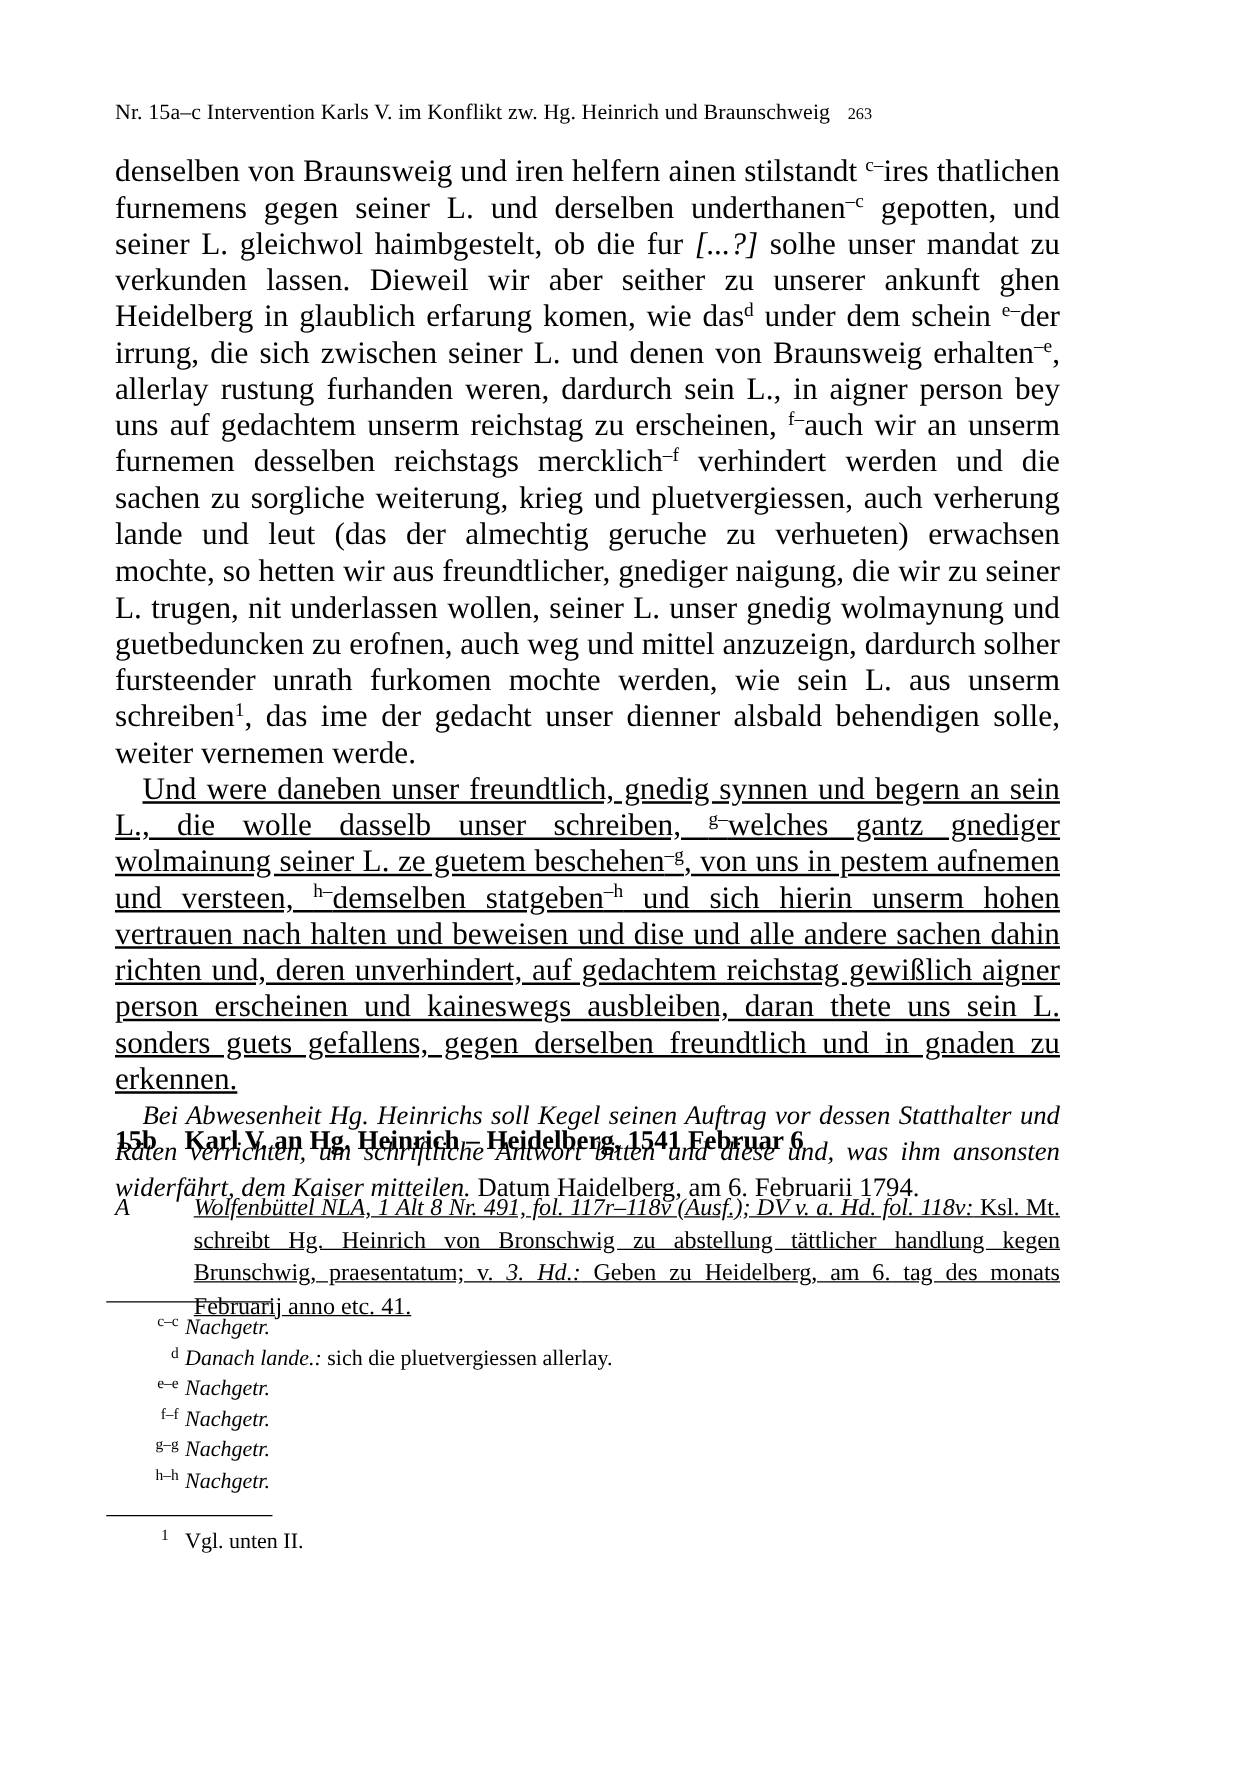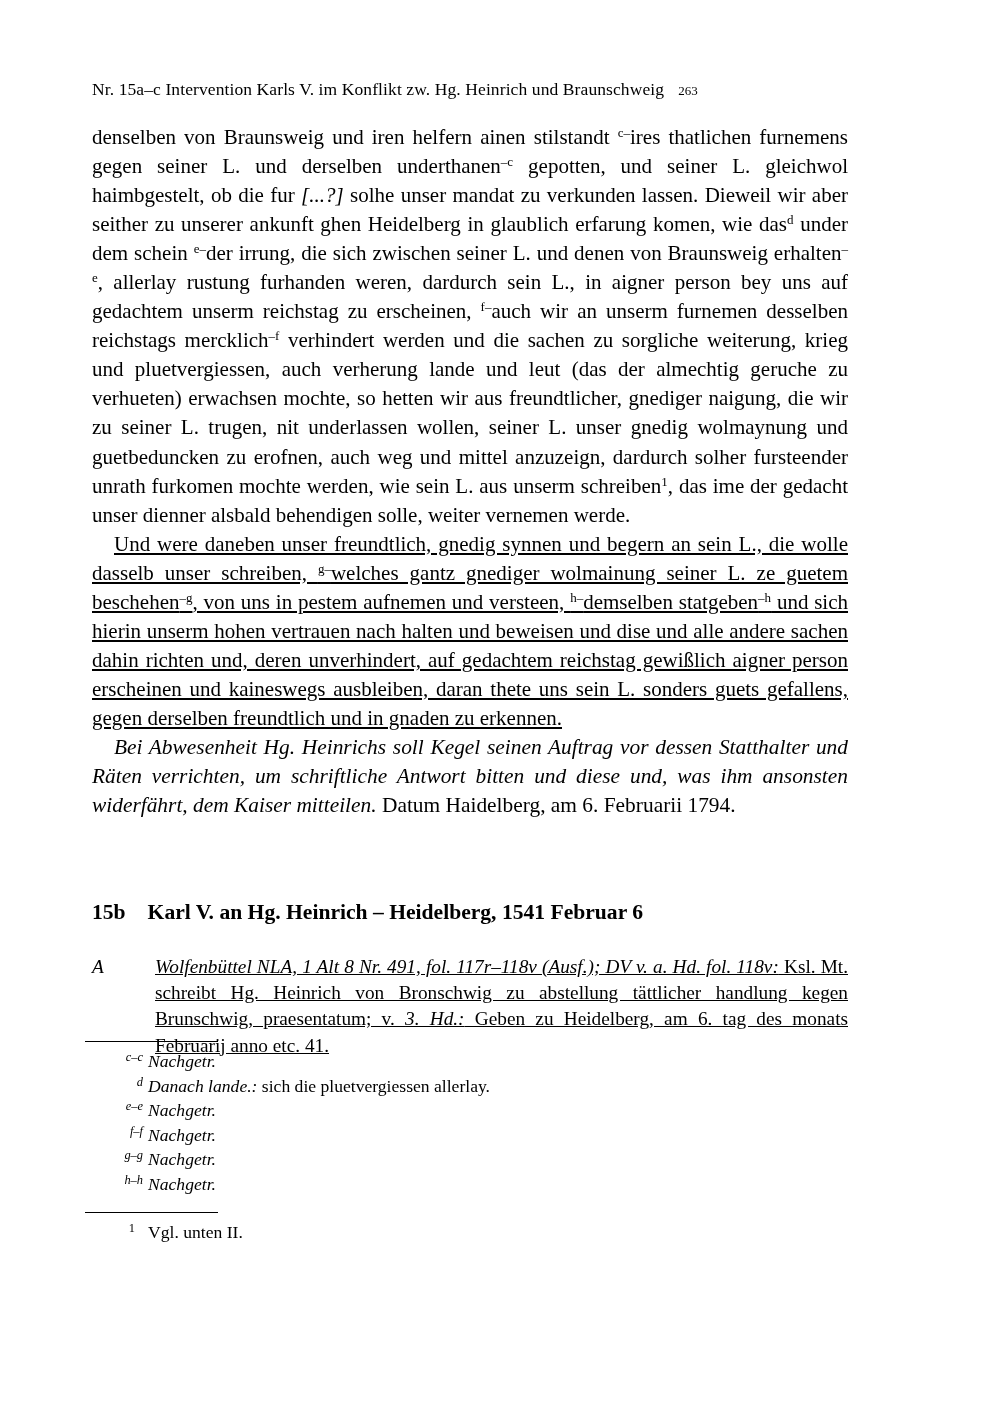--- a/index.html
+++ b/index.html
@@ -45,21 +45,21 @@
   
   .textblock {
     position: absolute;
     left: 92px;
     top: 123px;
     width: 756px;
   }
 
   p.body {
     margin: 0;
-    font-size: 21px;
+    font-size: 25px;
     line-height: 29.05px;
     text-align: justify;
     text-justify: inter-word;
     hyphens: none;
     -webkit-hyphens: none;
   }
   p.body.indent {
     text-indent: 22px;
     text-decoration: underline;
   }
@@ -146,21 +146,20 @@
     top: 0;
     width: 58px;
     text-align: right;
     font-size: 12.4px;
     vertical-align: super;
   }
   .app-line .app-sig-inner {
     display: inline-block;
     position: relative;
     top: -4px;
-    font-style: italic;
   }
   .app-line .app-txt { font-style: italic; }
   .app-line .app-txt-roman { font-style: normal; }
 
   
   .footnote {
     position: absolute;
     left: 85px;
     top: 1212px;
     width: 760px;

